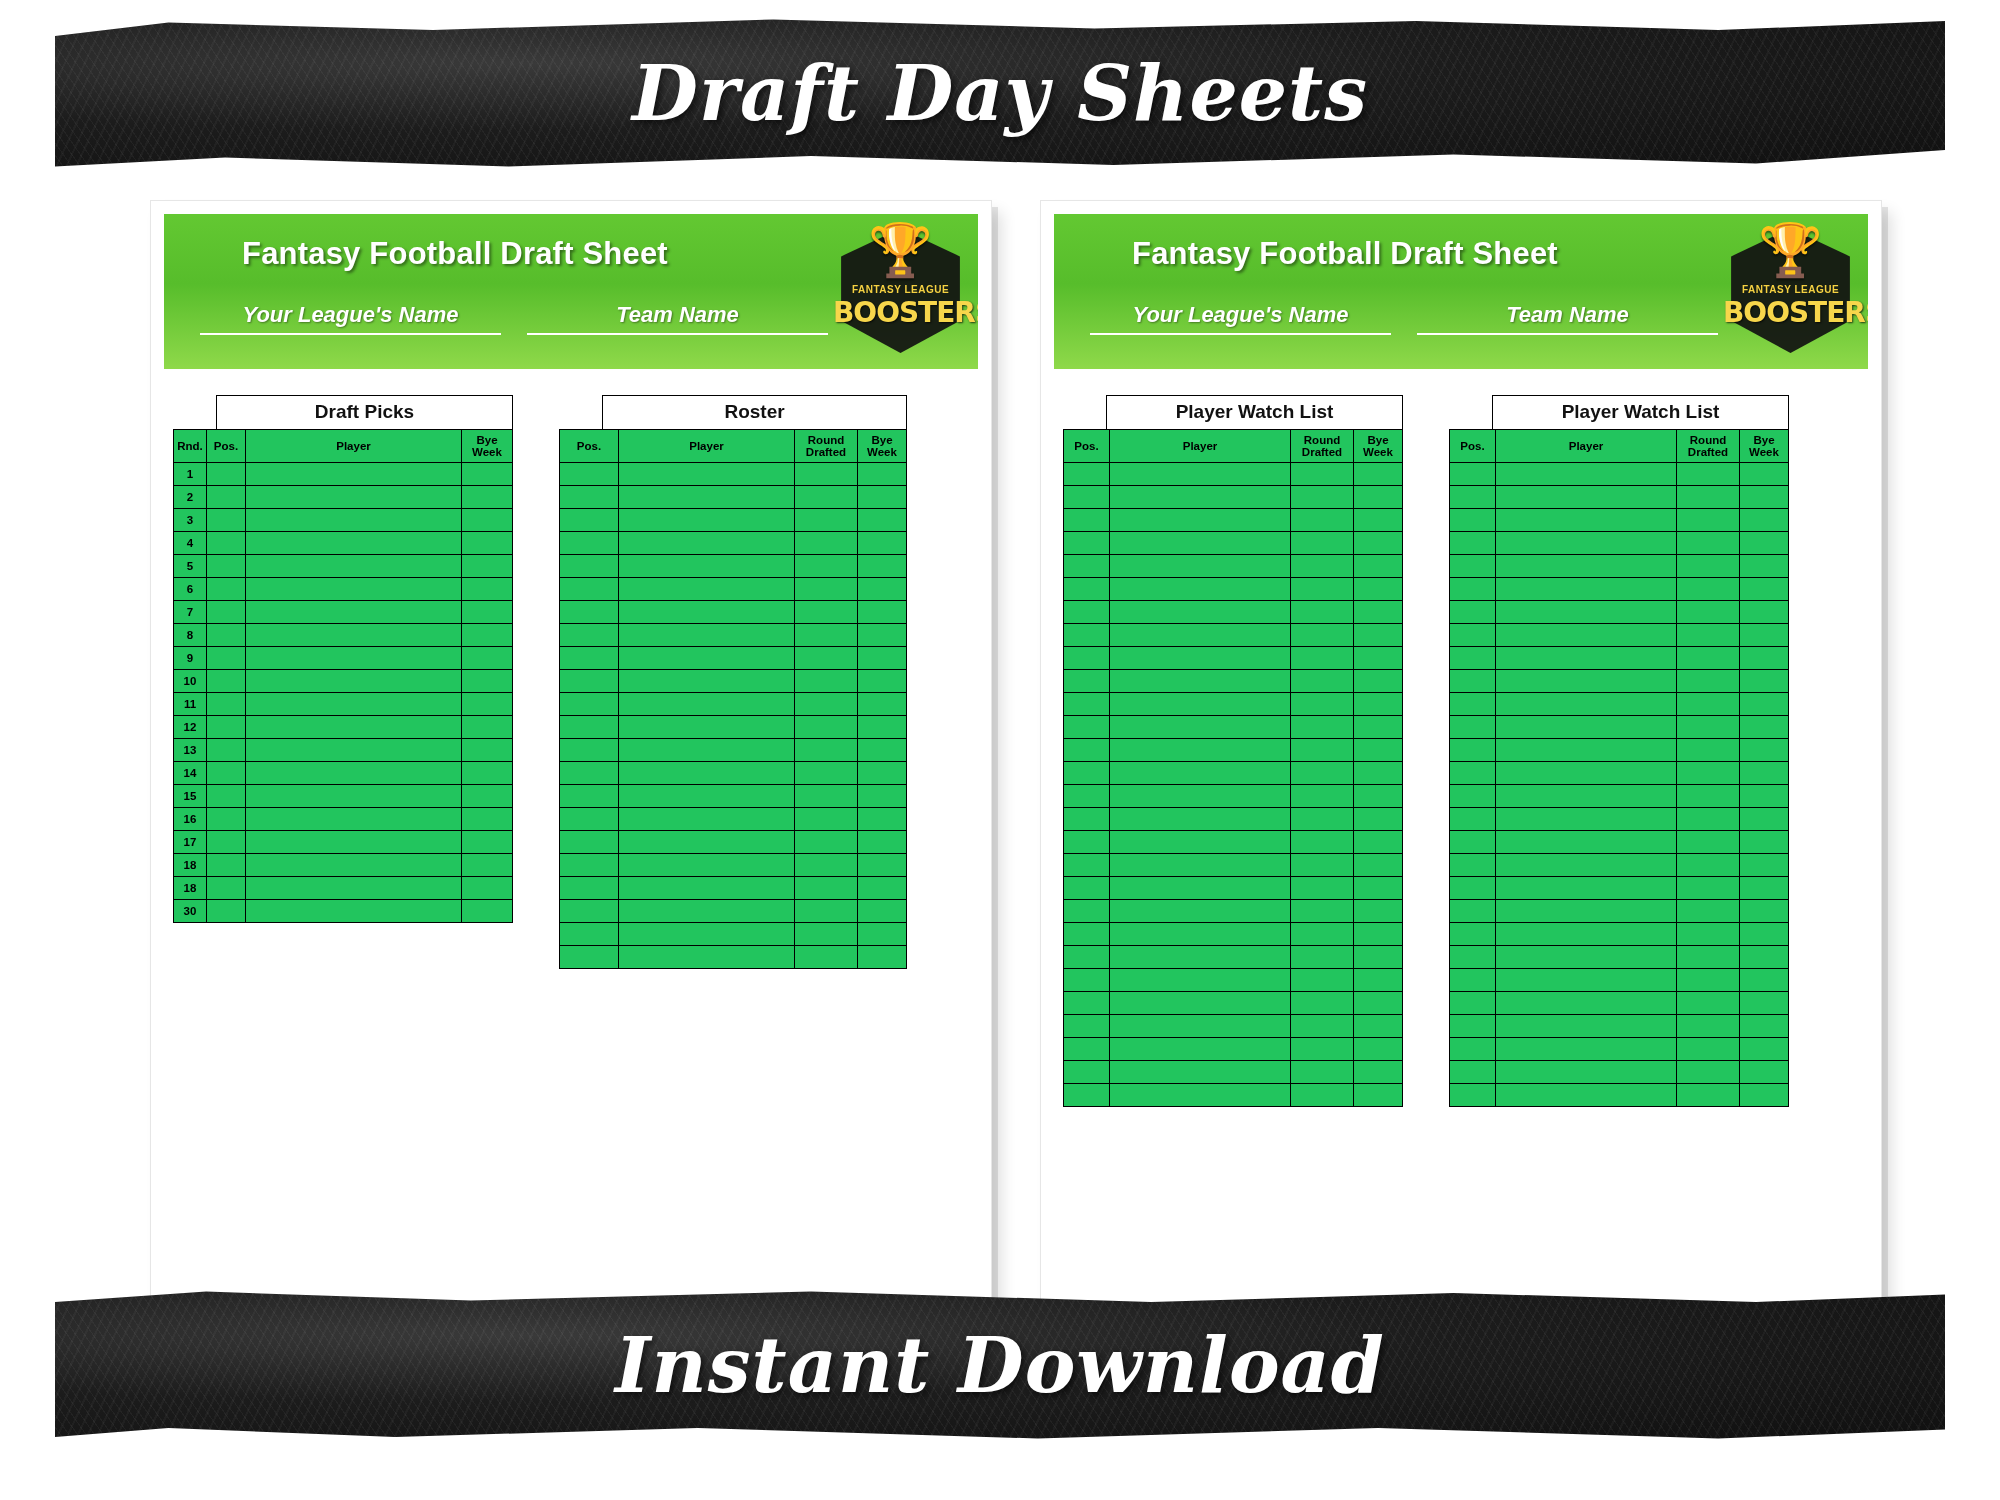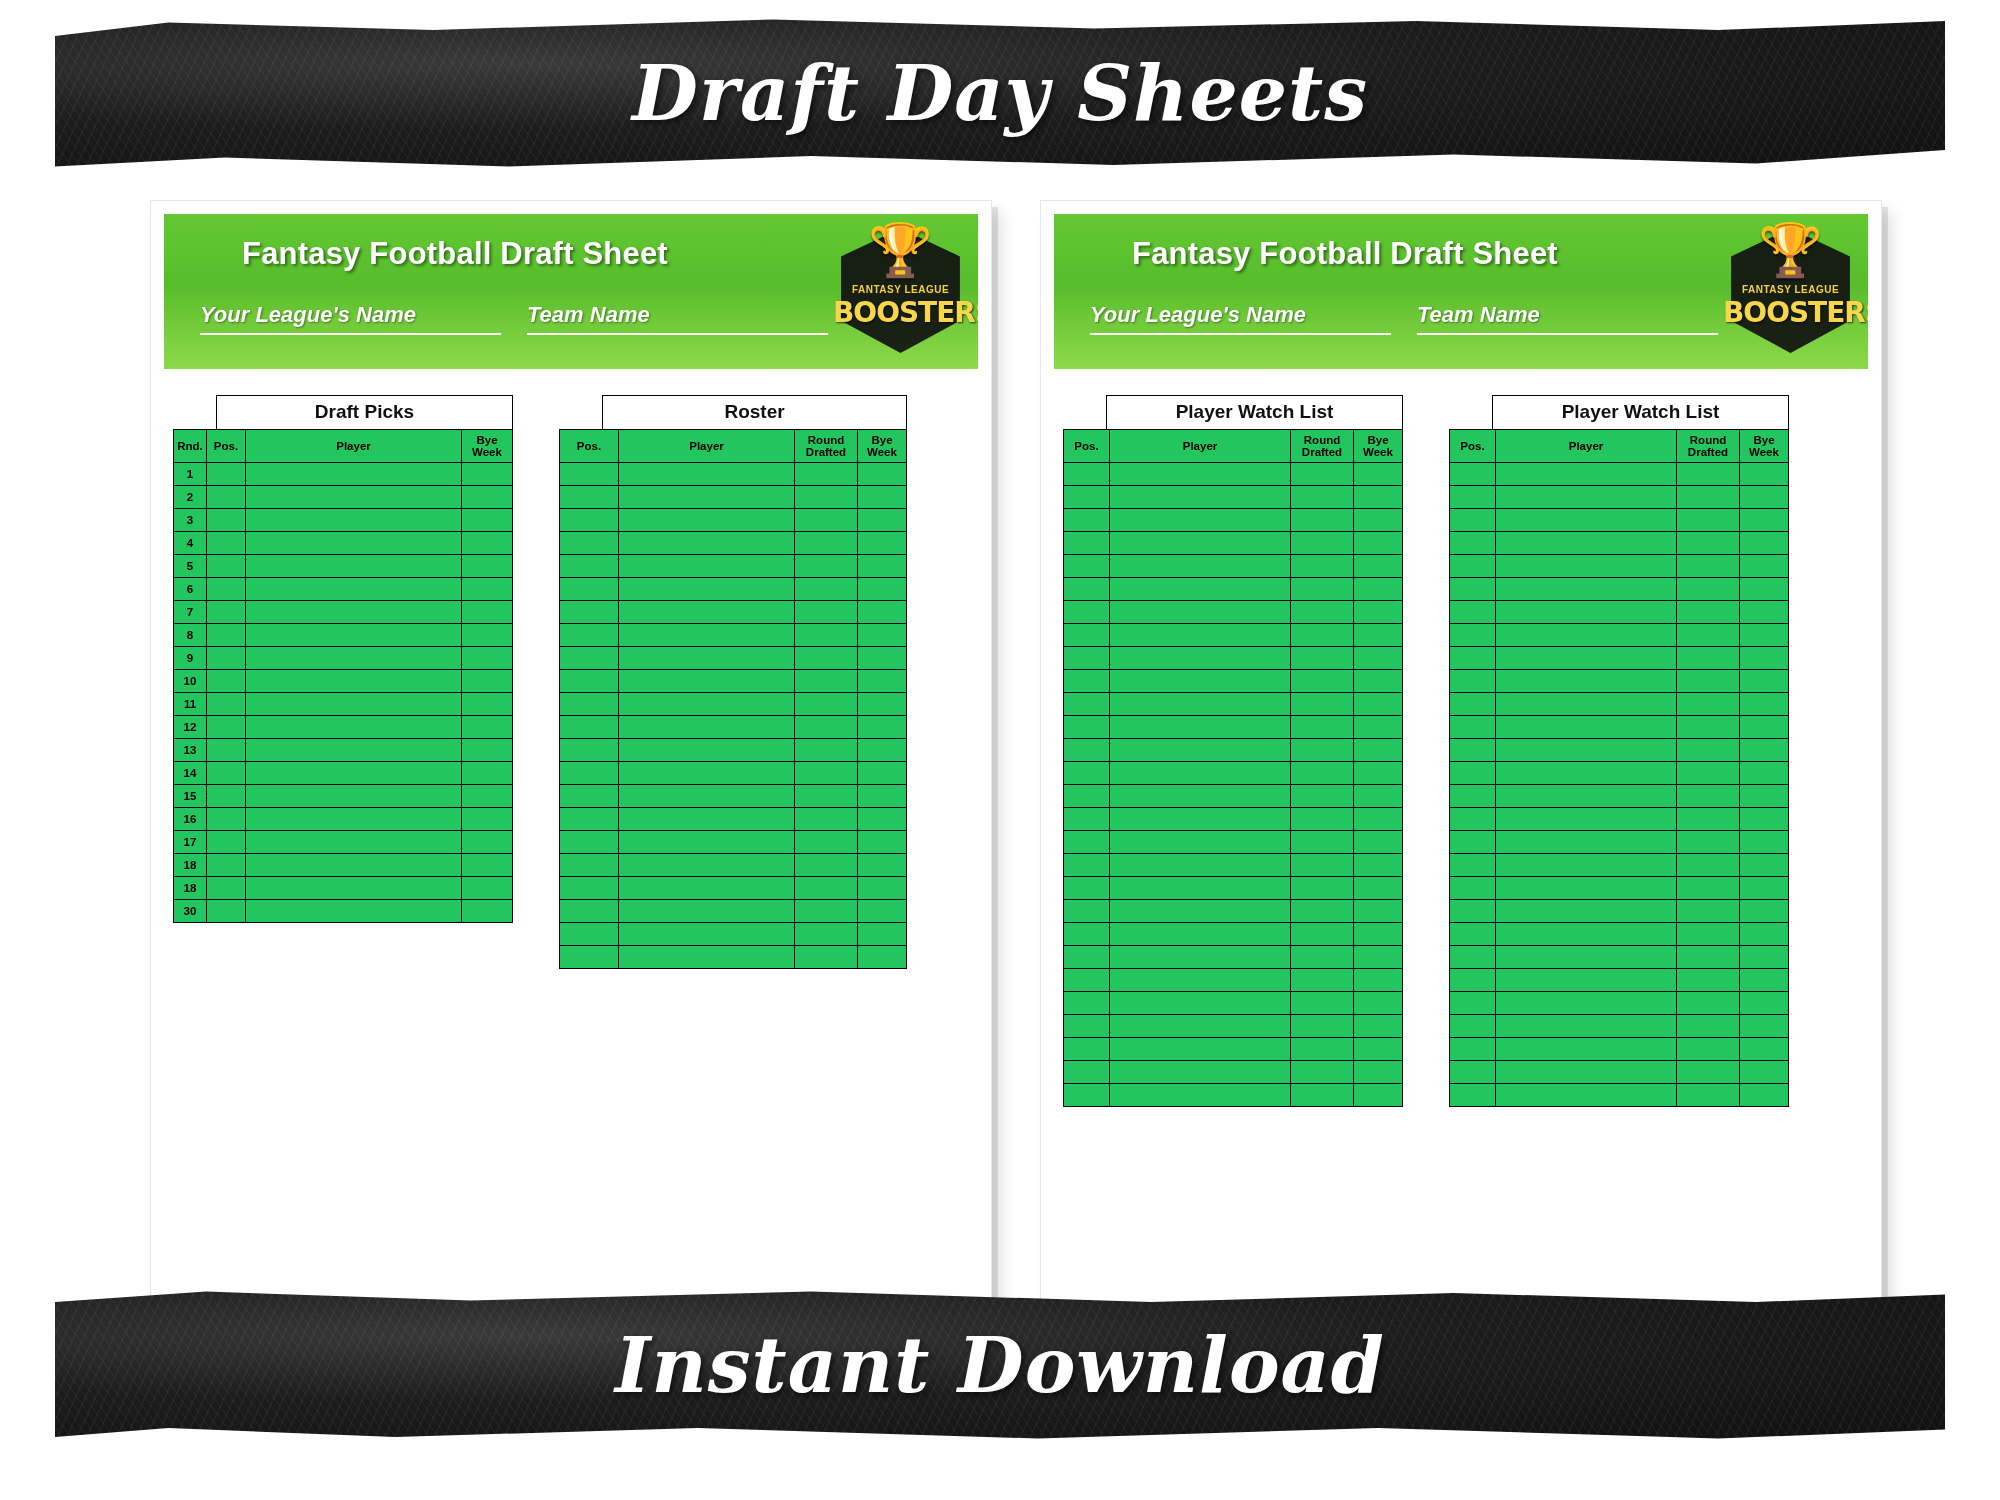--- a/index.html
+++ b/index.html
@@ -80,21 +80,21 @@
   .field-row {
     position: absolute;
     top: 88px;
     left: 36px;
     right: 150px;
     display: flex;
     gap: 26px;
   }
   .field {
     flex: 1;
-    text-align: left;
+    text-align: center;
   }
   .field-label {
     color: #ffffff;
     font-size: 22px;
     font-weight: bold;
     font-style: italic;
     text-shadow: 1px 1px 2px rgba(0,0,0,0.4);
     display: block;
     padding-bottom: 5px;
   }

